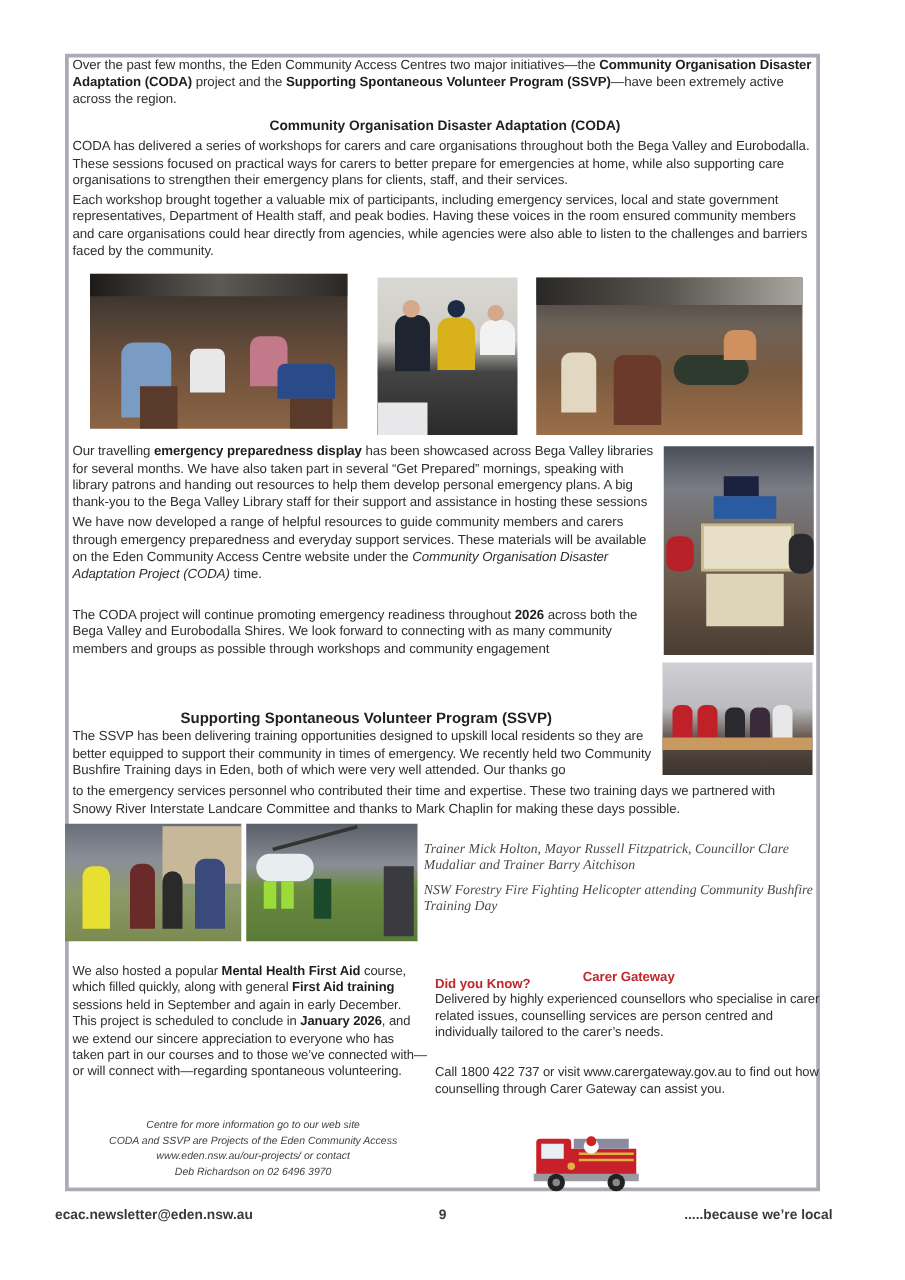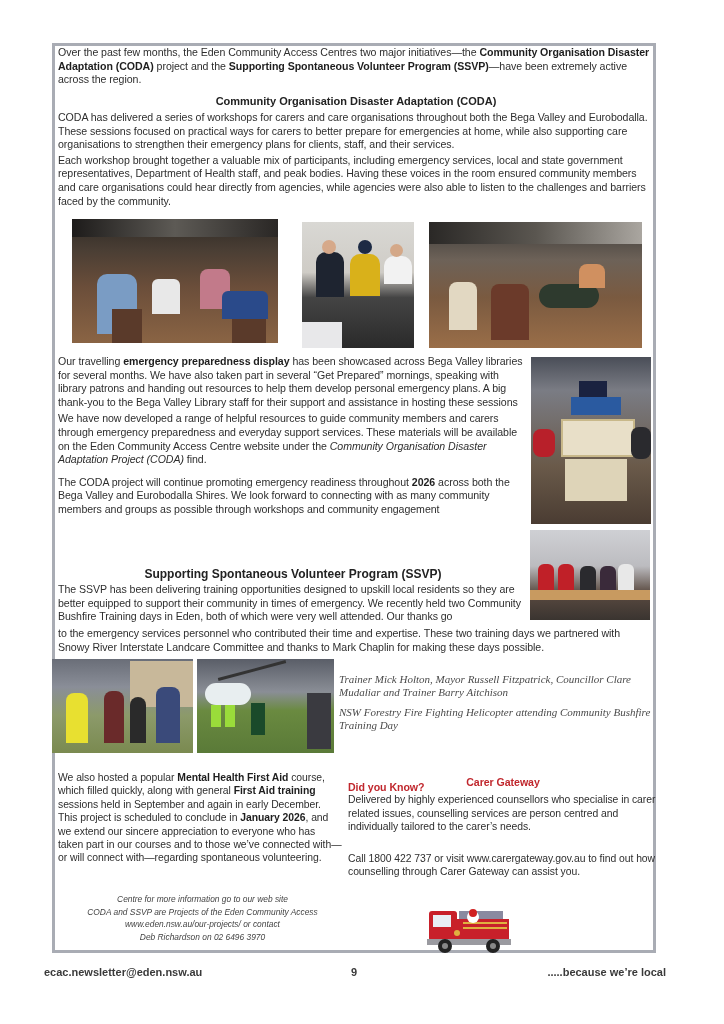--- a/index.html
+++ b/index.html
@@ -57,22 +57,22 @@
 <div class="photo" style="left:429px; top:222px; width:213px; height:126px; background:linear-gradient(180deg,#3c3a38 0%,#6d6258 30%,#7a5a40 60%,#9a6e48 100%);">
   <div style="position:absolute;left:0;top:0;width:100%;height:22px;background:linear-gradient(90deg,#2a2826,#5a5650,#aaa6a0);"></div>
   <div style="position:absolute;left:20px;top:60px;width:28px;height:48px;background:#e2d8c2;border-radius:8px 8px 0 0;"></div>
   <div style="position:absolute;left:62px;top:62px;width:38px;height:56px;background:#6b3a2a;border-radius:8px 8px 0 0;"></div>
   <div style="position:absolute;left:110px;top:62px;width:60px;height:24px;background:#2e3a2e;border-radius:30px;"></div>
   <div style="position:absolute;left:150px;top:42px;width:26px;height:24px;background:#d09060;border-radius:8px 8px 0 0;"></div>
 </div>
 
 <div class="txt" style="left:58px; top:355px; width:470px;">
   <p><span>Our travelling </span><b>emergency preparedness display</b><span> has been showcased across Bega Valley libraries for several months. We have also taken part in several “Get Prepared” mornings, speaking with library patrons and handing out resources to help them develop personal emergency plans. A big thank-you to the Bega Valley Library staff for their support and assistance in hosting these sessions</span></p>
-  <p style="margin-top:3px;"><span>We have now developed a range of helpful resources to guide community members and carers through emergency preparedness and everyday support services. These materials will be available on the Eden Community Access Centre website under the </span><i>Community Organisation Disaster Adaptation Project (CODA)</i><span> find.</span></p>
-  <p style="margin-top:9px;"><span>The CODA project will continue promoting emergency readiness throughout </span><b>2026</b><span> across both the Bega Valley and Eurobodalla Shires. We look forward to connecting with as many community members and groups as possible through workshops and community engagement</span></p>
+  <p style="margin-top:3px;"><span>We have now developed a range of helpful resources to guide community members and carers through emergency preparedness and everyday support services. These materials will be available on the Eden Community Access Centre website under the </span><i>Community Organisation Disaster Adaptation Project (CODA)</i><span> time.</span></p>
+  <p style="margin-top:19px;"><span>The CODA project will continue promoting emergency readiness throughout </span><b>2026</b><span> across both the Bega Valley and Eurobodalla Shires. We look forward to connecting with as many community members and groups as possible through workshops and community engagement</span></p>
 </div>
 
 <div class="photo" style="left:531px; top:357px; width:120px; height:167px; background:linear-gradient(180deg,#4a4e58 0%,#7a7c84 20%,#6a5a4a 65%,#4a3c32 100%);">
   <div style="position:absolute;left:48px;top:24px;width:28px;height:16px;background:#1a2240;"></div>
   <div style="position:absolute;left:30px;top:62px;width:70px;height:34px;background:#e8dfc8;border:2px solid #c8b88a;"></div>
   <div style="position:absolute;left:34px;top:102px;width:62px;height:42px;background:#ded4b8;"></div>
   <div style="position:absolute;left:2px;top:72px;width:22px;height:28px;background:#b8202a;border-radius:8px;"></div>
   <div style="position:absolute;left:100px;top:70px;width:20px;height:32px;background:#2a2a2e;border-radius:8px;"></div>
   <div style="position:absolute;left:40px;top:40px;width:50px;height:18px;background:#2a5aa0;"></div>
 </div>

